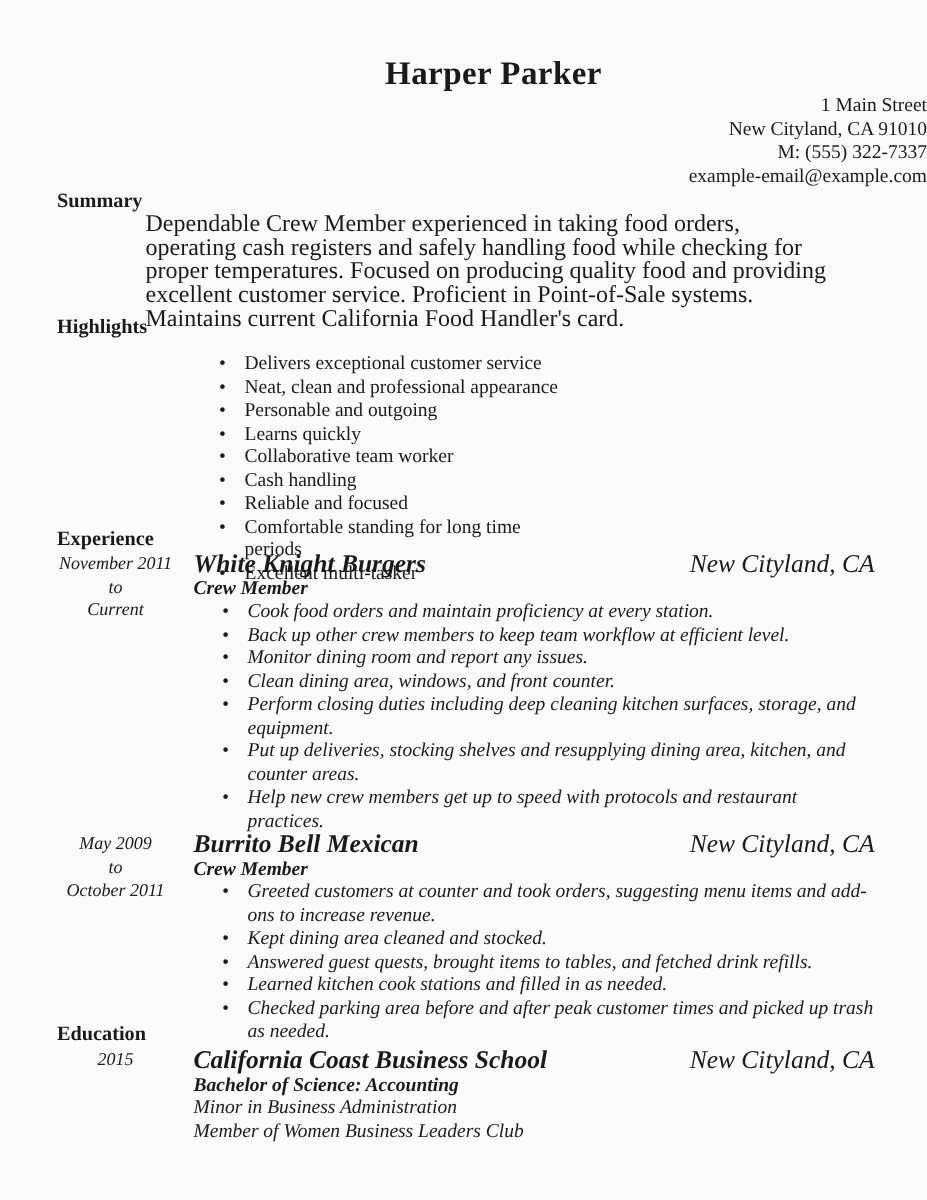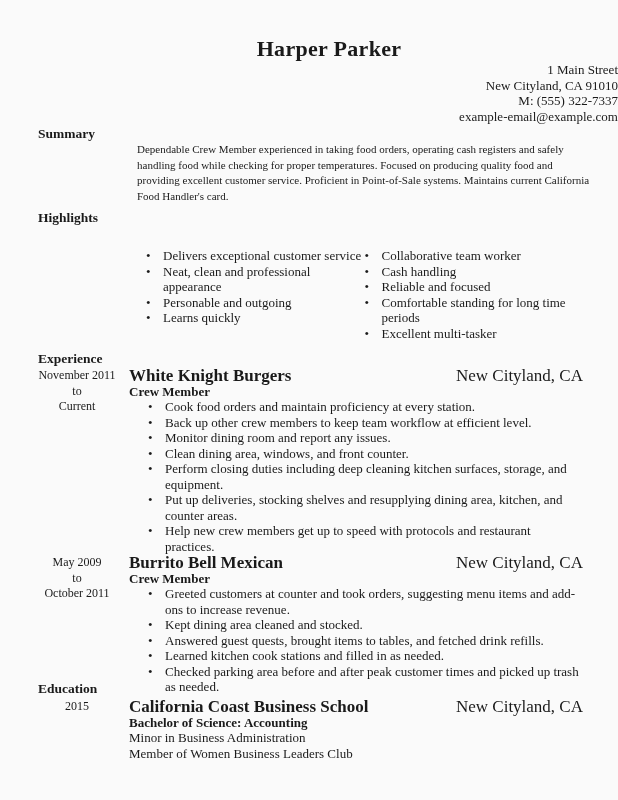--- a/index.html
+++ b/index.html
@@ -6,27 +6,27 @@
   body {
     width:618px; height:800px; background:#fafafa; overflow:hidden;
     font-family:"Liberation Serif","DejaVu Serif",serif; color:#1a1a1a;
     position:relative;
   }
   .header { position:absolute; top:36px; left:0; width:618px; text-align:center; }
   .name { font-size:22px; font-weight:bold; line-height:26px; letter-spacing:0.3px;padding-left:40px; }
   .contact-line { font-size:13px; line-height:15.5px;text-align:right; }
   .section { position:absolute; left:38px; width:545px; }
   .section-title { font-size:13.5px; font-weight:bold; line-height:16px; margin:0; }
-  .summary-text { margin-left:99px; font-size:11px; line-height:15.7px; width:455px; }
-  .highlights { display:flex; margin-left:108px; margin-top:22px; }
+  .summary-text { margin-left:59px; font-size:16px; line-height:15.7px; width:455px; }
+  .highlights { display:flex; margin-left:108px; margin-top:8px;flex-direction:column; }
   .hcol { width:226px; }
   ul.blist { list-style:none; margin:0; padding:0; }
   ul.blist li { position:relative; padding-left:17px; font-size:13px; line-height:15.5px; }
   ul.blist li::before { content:"\2022"; position:absolute; left:0; top:0; }
-  .job { display:flex; margin-top:1px; }
+  .job { display:flex; margin-top:1px;font-style:italic; }
   .job-dates { width:78px; text-align:center; font-size:12px; line-height:15.5px; margin-right:13px; }
   .job-body { flex:1; }
   .job-head { display:flex; justify-content:space-between; font-size:17px; line-height:15.5px; }
   .job-head .org { font-weight:bold; }
   .job-title { font-weight:bold; font-size:13px; line-height:15.5px; }
   .job-body ul.blist { margin-left:19px; }
   .edu-line { font-size:13px; line-height:15.5px; }
   .bold { font-weight:bold; }
 </style>
 </head>

